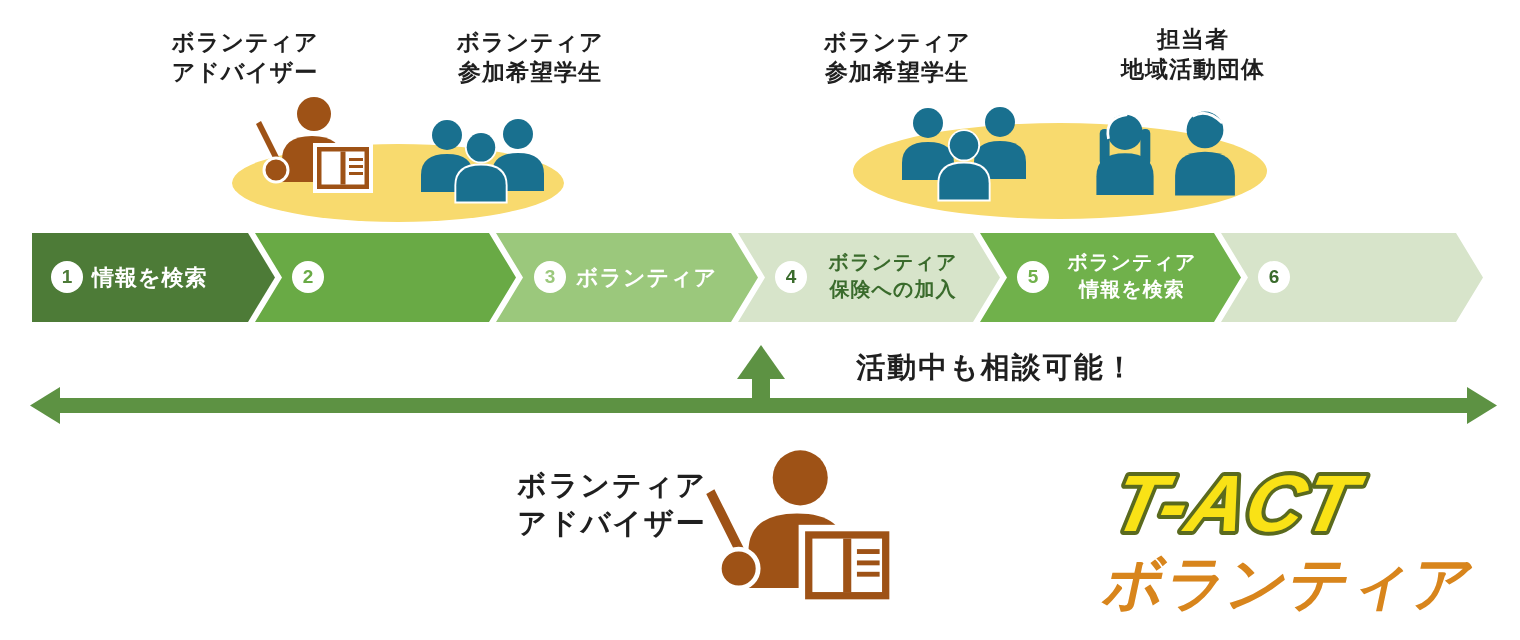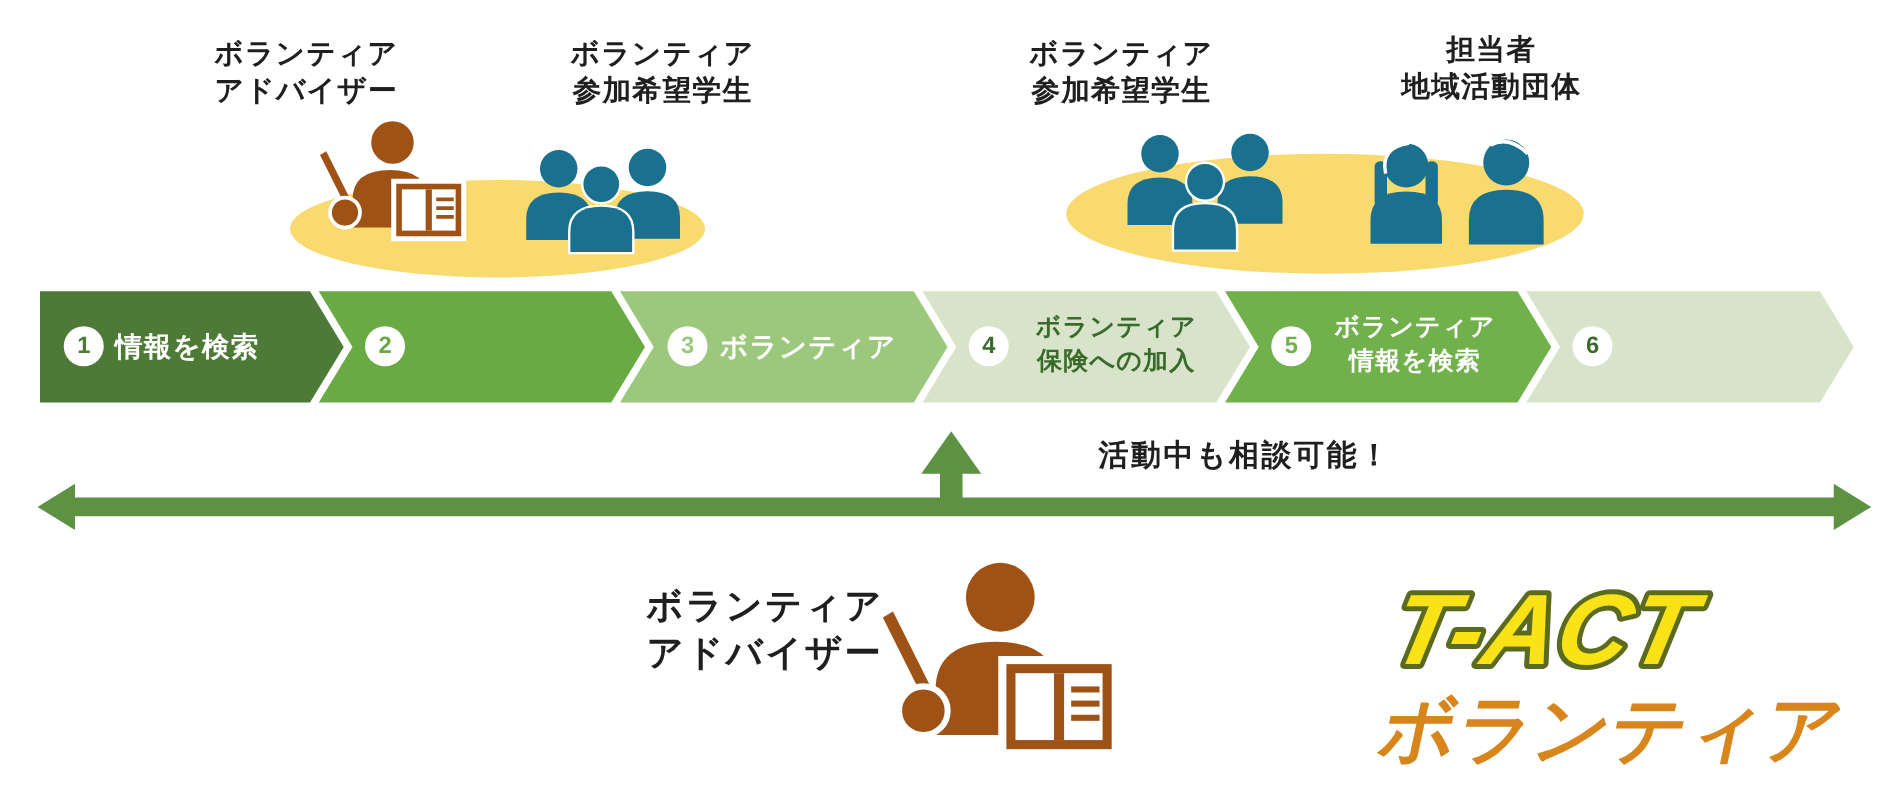--- a/index.html
+++ b/index.html
@@ -19,21 +19,21 @@
   .step-single{
     position:absolute;top:262px;height:31px;line-height:31px;
     font-size:22px;font-weight:bold;white-space:nowrap;letter-spacing:1px;
   }
   .step-double{
     position:absolute;top:249px;transform:translateX(-50%);text-align:center;
     font-size:20px;line-height:27px;font-weight:bold;white-space:nowrap;letter-spacing:1px;
   }
   .consult-note{
     position:absolute;left:996px;top:348px;transform:translateX(-50%);
-    font-size:24px;font-weight:bold;color:#1f1f1f;white-space:nowrap;letter-spacing:2px;
+    font-size:29px;font-weight:bold;color:#1f1f1f;white-space:nowrap;letter-spacing:2px;
   }
   .bottom-advisor-label{
     position:absolute;left:612px;top:466px;transform:translateX(-50%);text-align:center;
     font-size:29px;line-height:38px;font-weight:bold;color:#1f1f1f;letter-spacing:2px;white-space:nowrap;
   }
 </style>
 </head>
 <body>
 
 <div class="stage">

